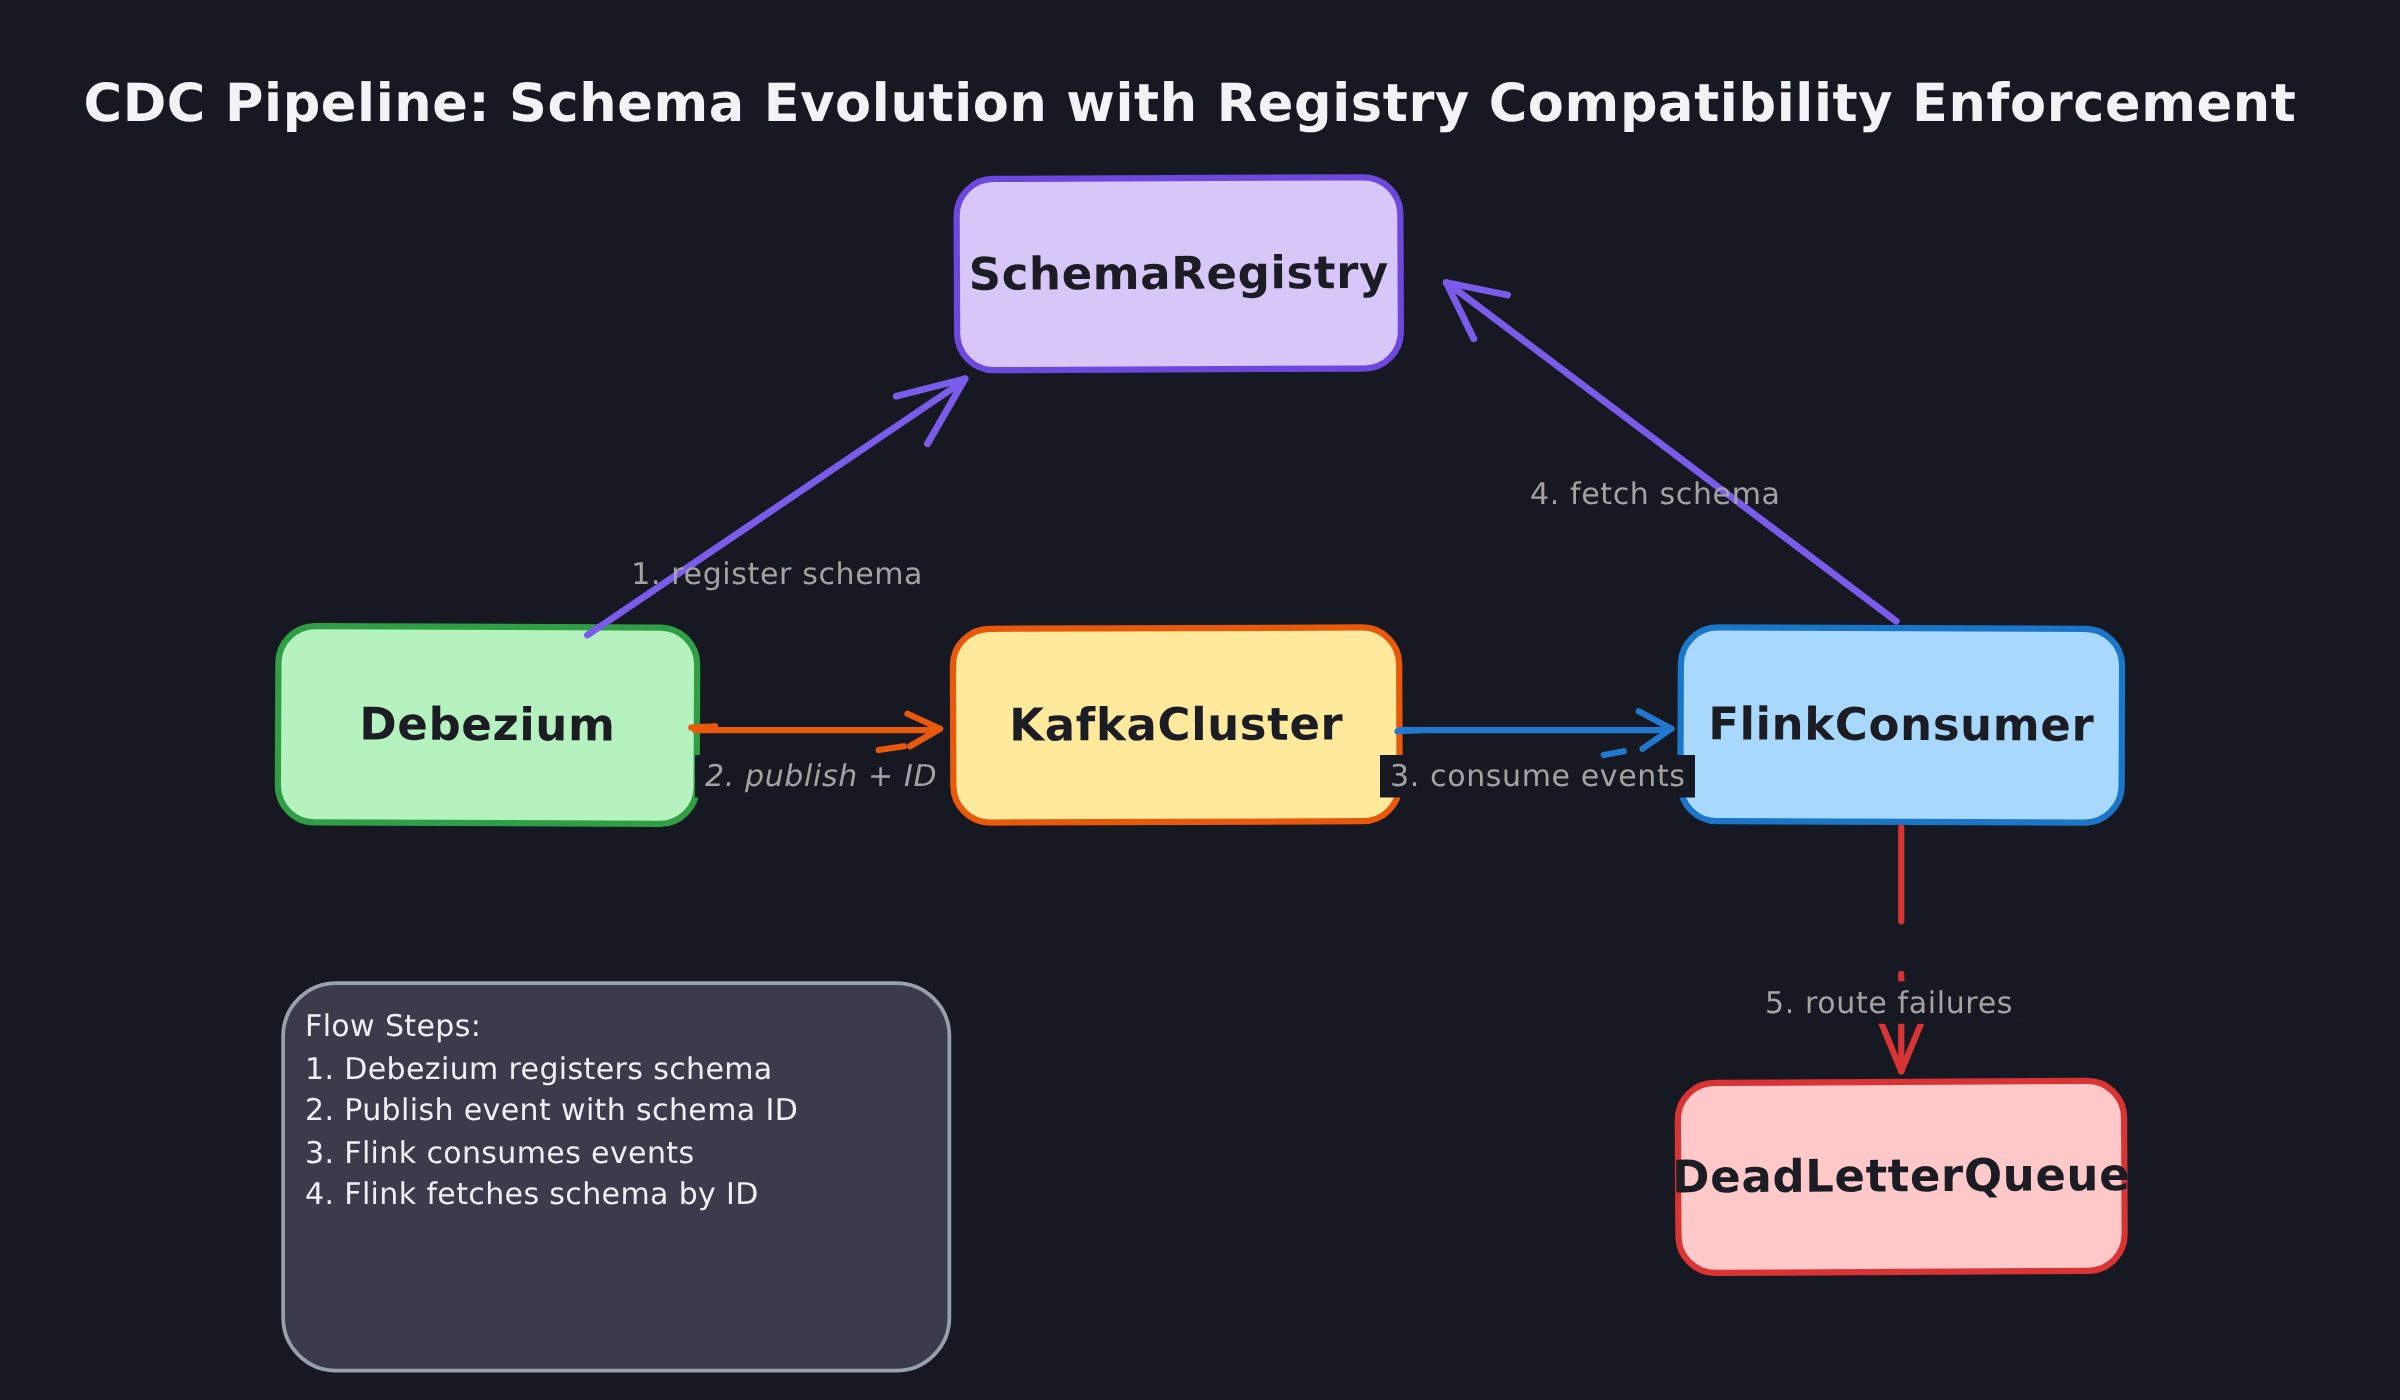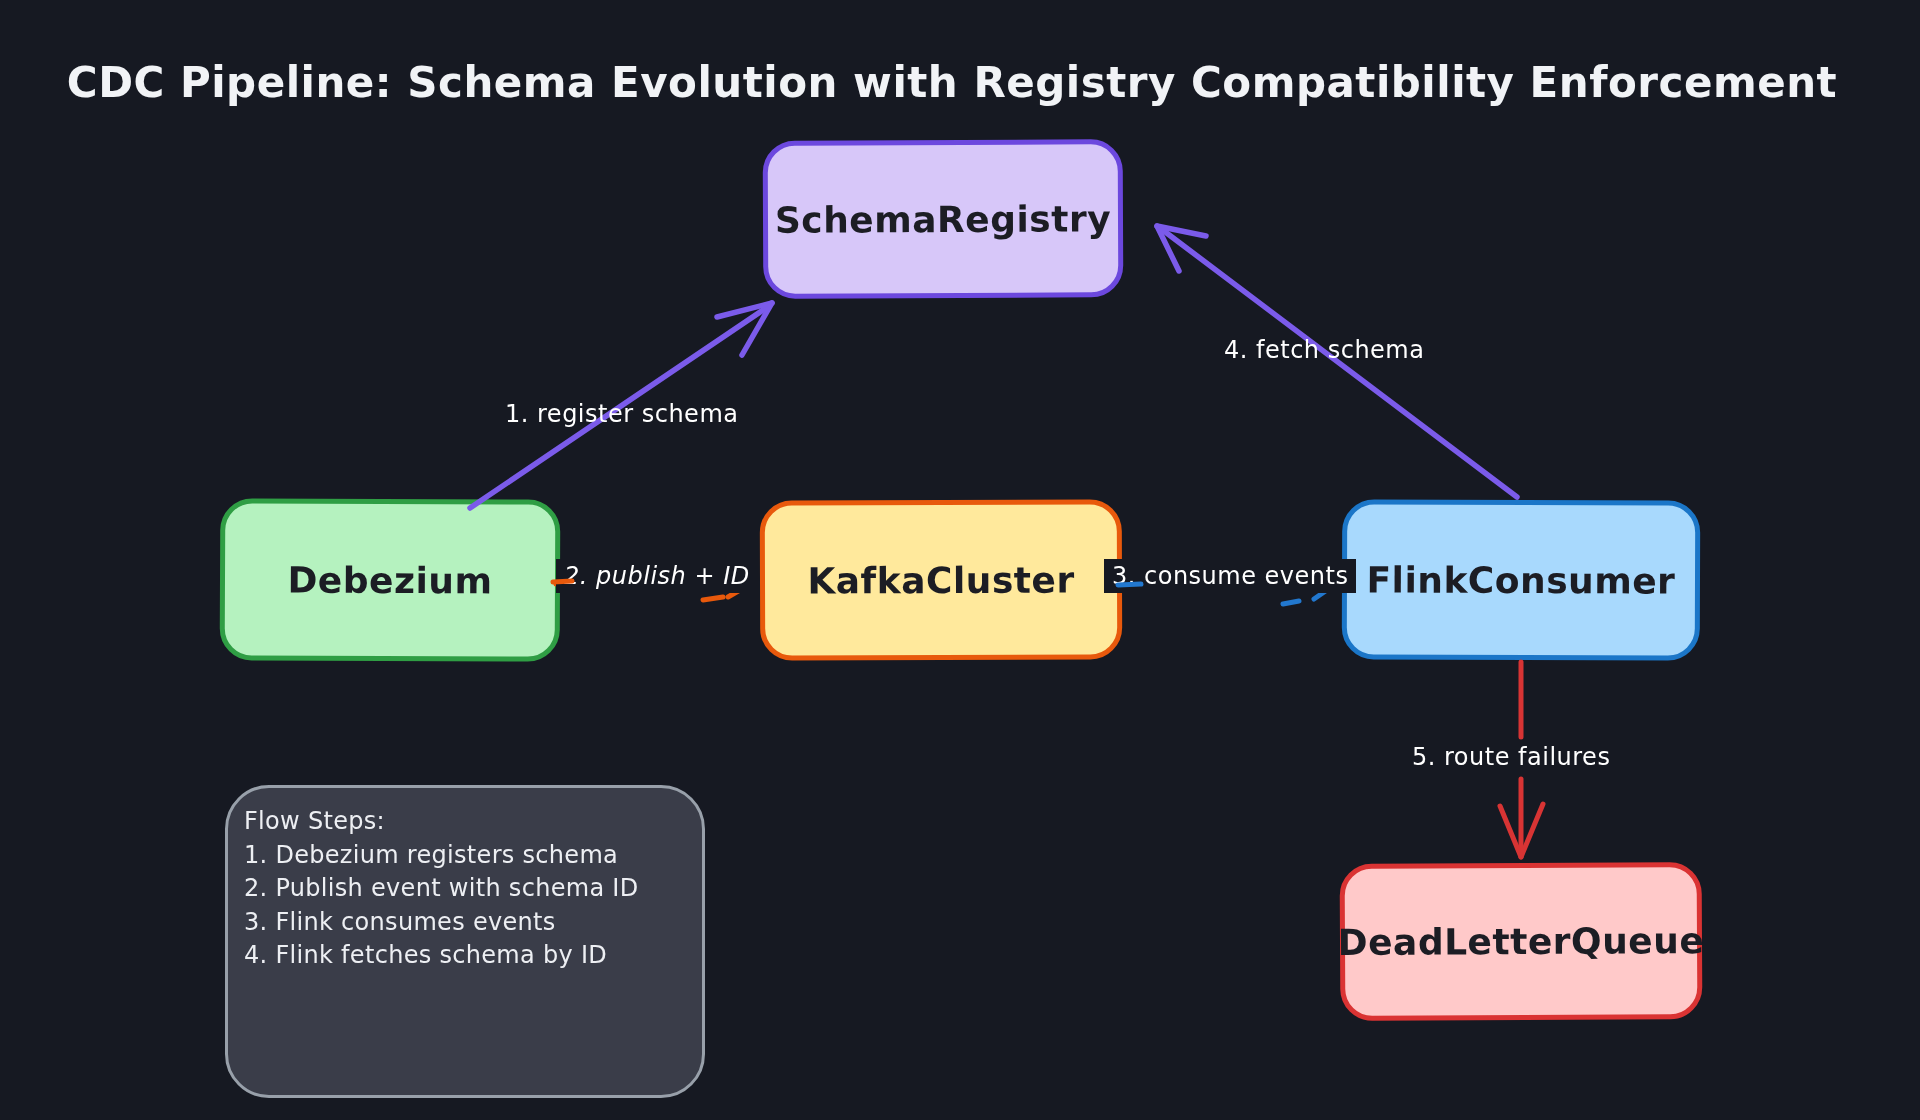--- a/index.html
+++ b/index.html
@@ -62,37 +62,38 @@
     height: 1120px;
     pointer-events: none;
   }
   svg.layer g { pointer-events: stroke; }
 
   .edge-label {
     position: absolute;
     font-size: 24px;
     font-weight: 500;
     letter-spacing: 0.5px;
-    color: #ffffff;
+    color: #a3a3a3;
     white-space: nowrap;
+    margin-top: 45px;
   }
   .edge-label.masked {
     background: #161922;
     padding: 3px 8px;
   }
   #edge-label-1 { left: 505px; top: 400px; }
   #edge-label-2 { left: 556px; top: 559px; font-style: italic; }
   #edge-label-3 { left: 1104px; top: 559px; }
   #edge-label-4 { left: 1224px; top: 336px; }
   #edge-label-5 { left: 1404px; top: 740px; }
 
   .notes {
     position: absolute;
     left: 225px; top: 785px;
-    width: 480px; height: 313px;
+    width: 536px; height: 313px;
     box-sizing: border-box;
     background: #3a3d49;
     border: 3px solid #98a0aa;
     border-radius: 44px;
     padding: 17px 18px 0 16px;
     color: #edeff3;
   }
   .notes .line {
     font-size: 24px;
     line-height: 33.5px;

